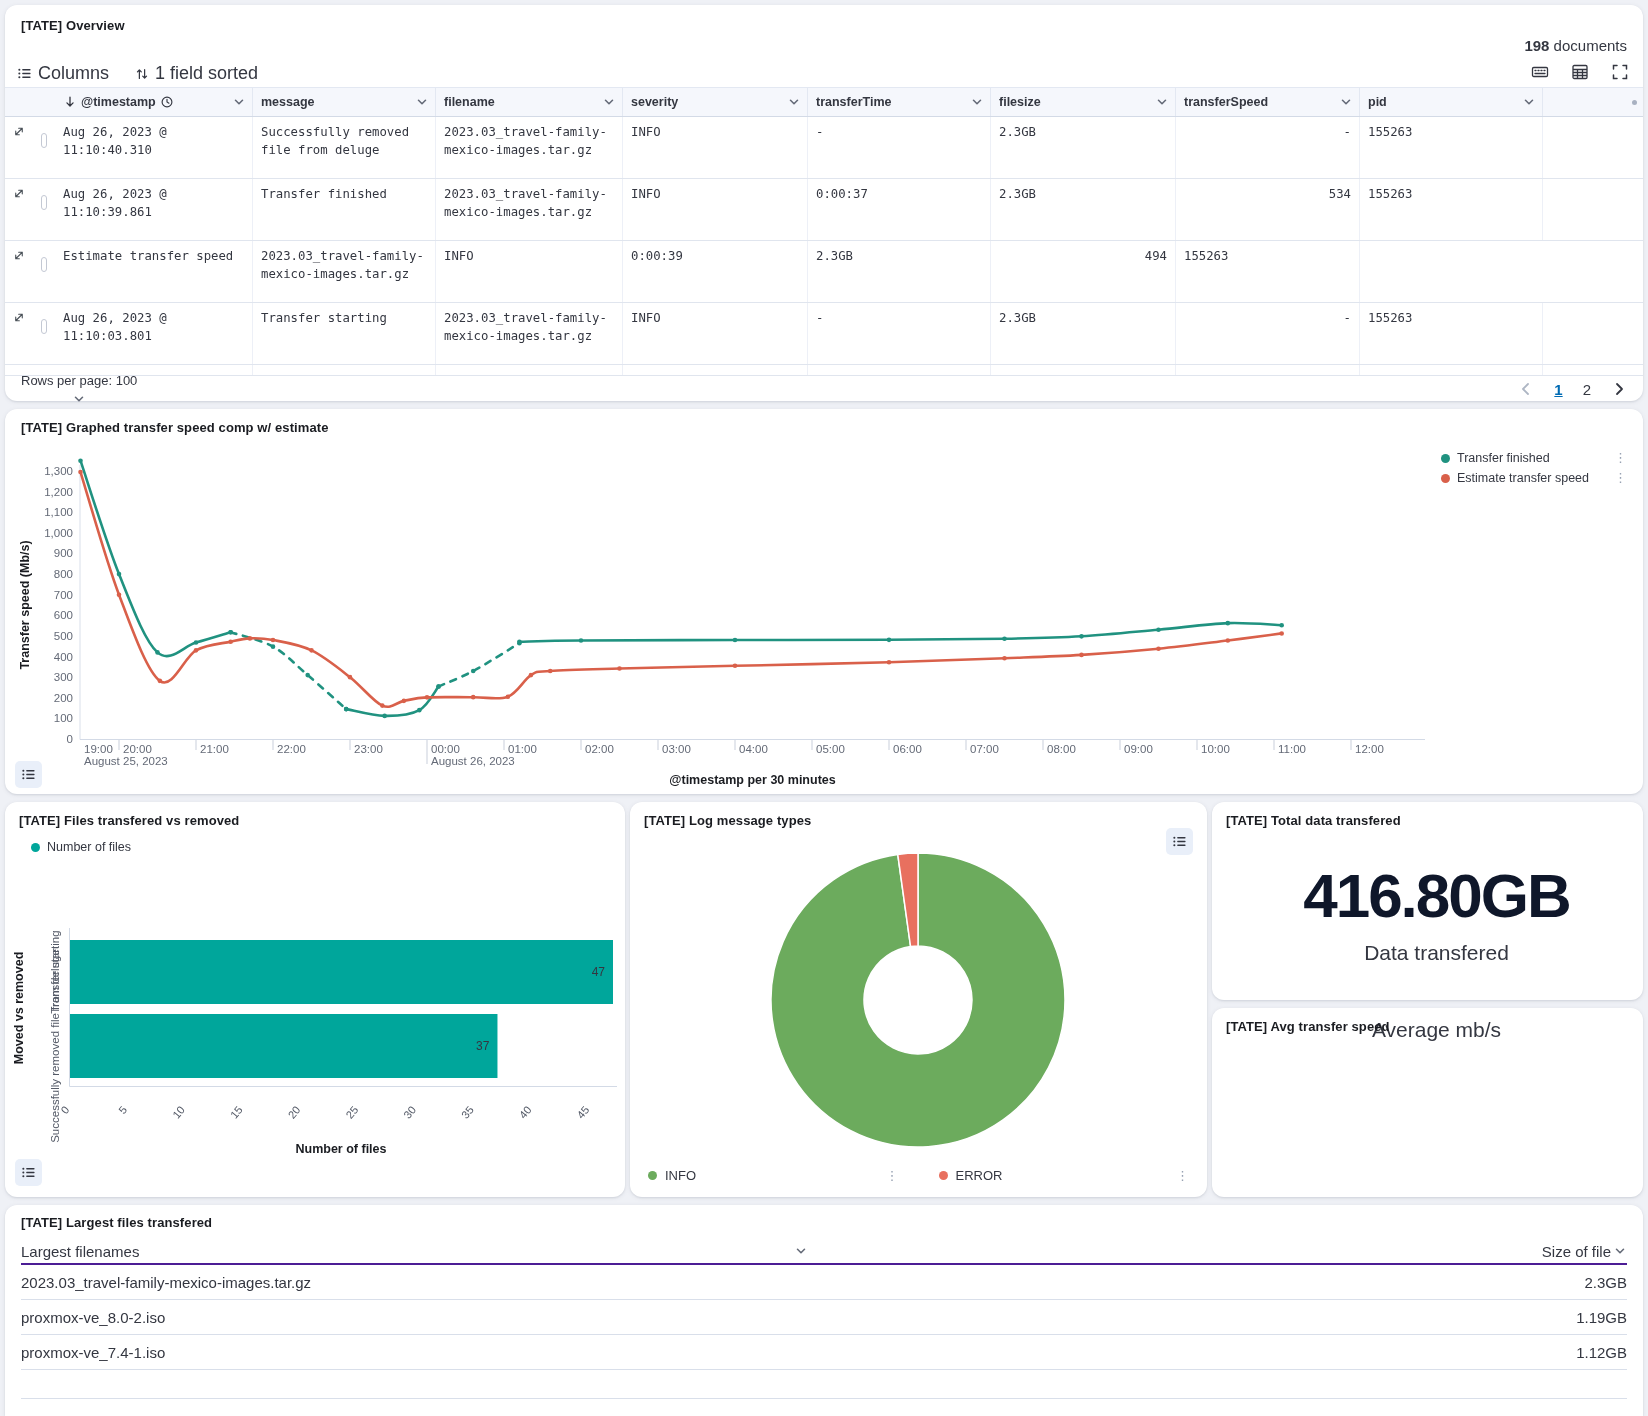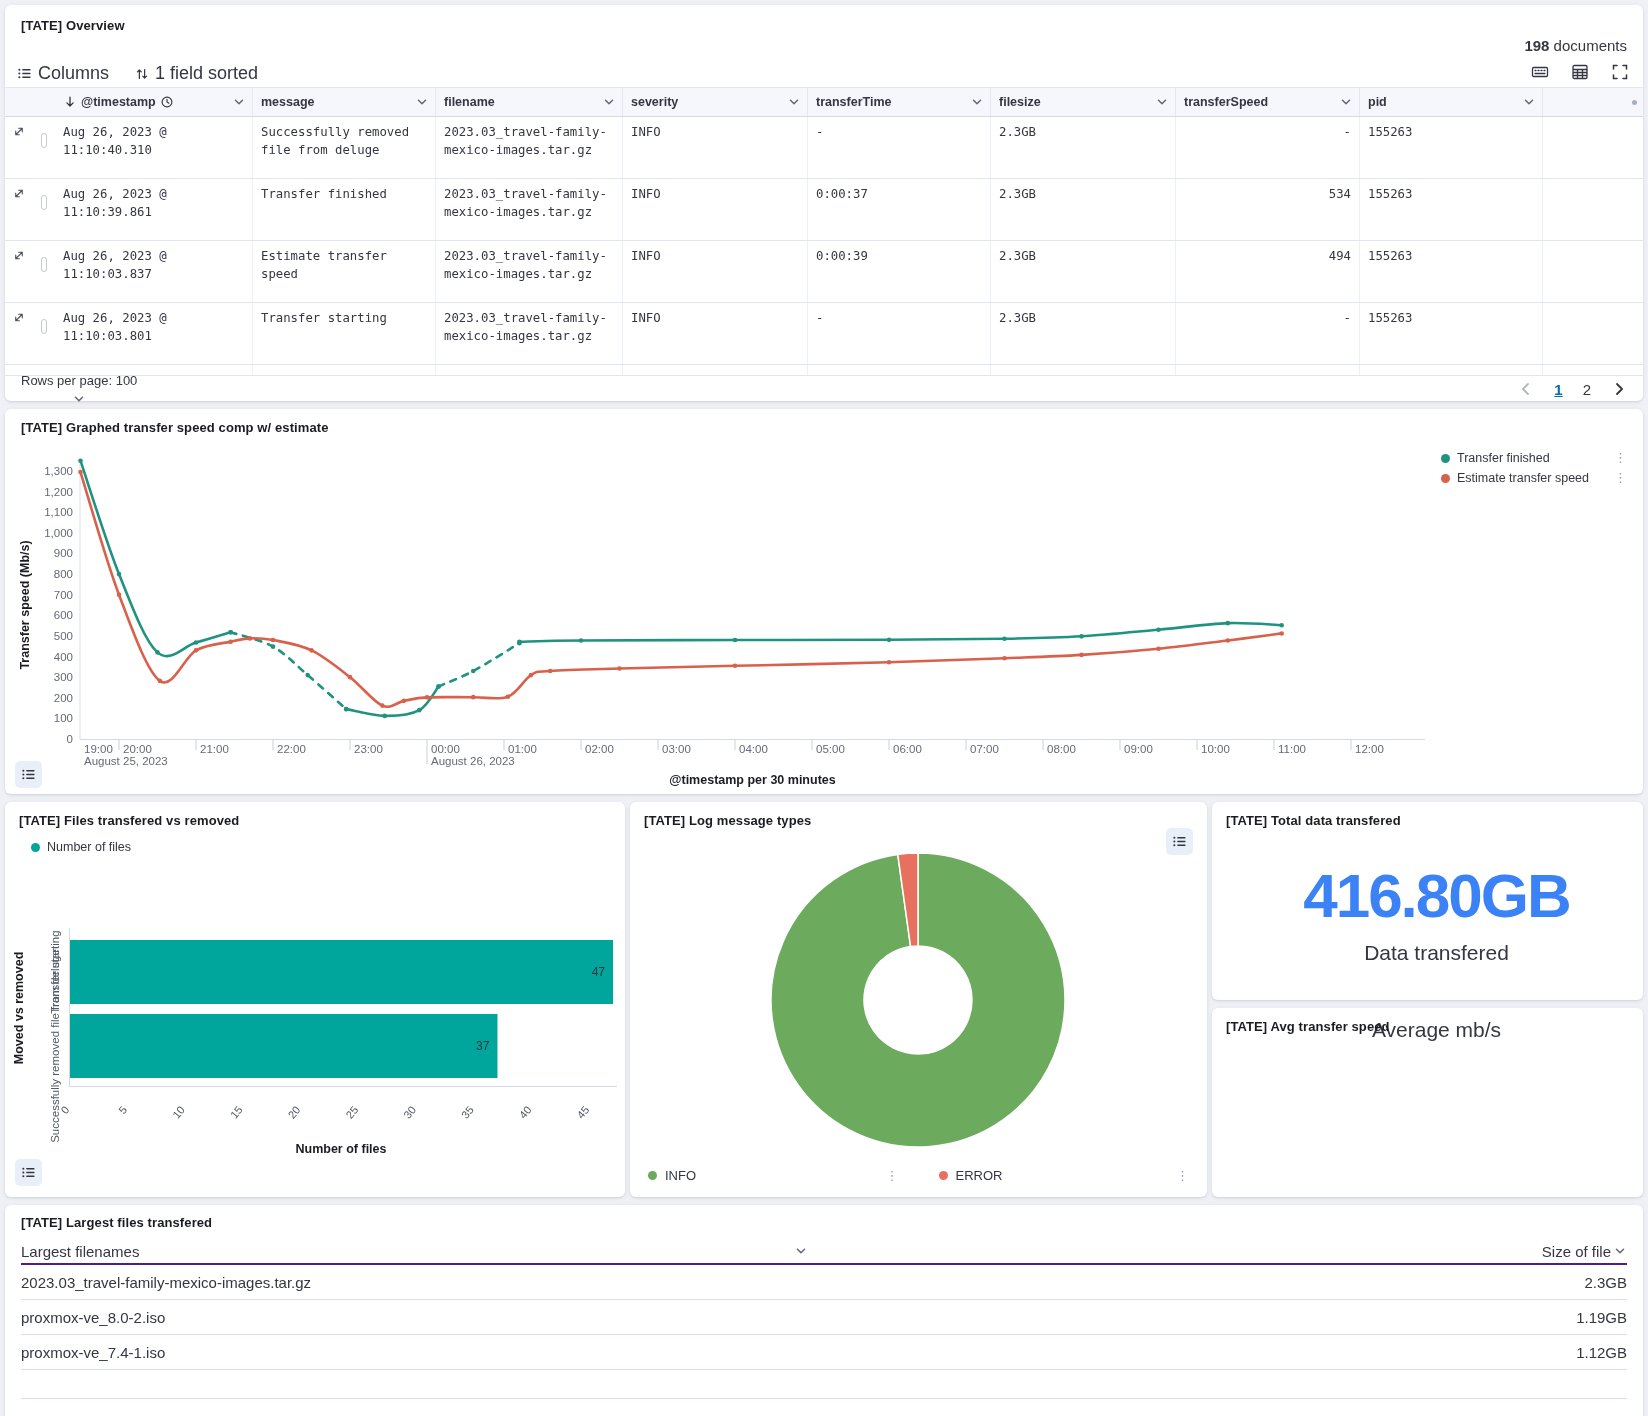--- a/index.html
+++ b/index.html
@@ -4,21 +4,21 @@
 <style>
   * { box-sizing: border-box; margin: 0; padding: 0; }
   html,body { width:1648px; height:1416px; }
   body {
     position: relative; overflow: hidden;
     background: #EFF1F6;
     font-family: "Liberation Sans", sans-serif;
     color: #343741;
   }
   .panel {
-    position: absolute; background: #fff; border-radius: 6px;
+    position: absolute; background: #fff; border-radius: 12px;
     box-shadow: 0 1px 2px rgba(60,70,90,.12), 0 1px 5px rgba(60,70,90,.08);
     padding-left: 18px;
   }
   .panel-title { font-size: 13px; font-weight: 700; color: #1A1C21; letter-spacing: .1px; }
 
   
   #p-overview { left:5px; top:5px; width:1638px; height:396px; }
   #ov-title { position:absolute; left:16px; top:13px; }
   #ov-doccount { position:absolute; right:16px; top:32px; font-size:15px; }
   #ov-doccount b { font-weight:700; }
@@ -75,21 +75,21 @@
   #pie-btn { right:14px; top:26px; left:auto; }
   #pie-svg { position:absolute; left:0; top:38px; }
   #pie-legend { position:absolute; left:0; bottom:14px; width:100%; padding:0 18px; display:flex; }
   .pie-leg-group { flex:1; display:flex; align-items:center; gap:8px; font-size:13px; }
   .pie-leg-group .sp { flex:1; }
 
   .metric-panel { display:flex; flex-direction:column; align-items:center; }
   #p-m1 { left:1212px; top:802px; width:431px; height:198px; }
   #p-m2 { left:1212px; top:1008px; width:431px; height:189px; }
   .metric-title { position:absolute; left:14px; top:11px; }
-  .metric-value { margin-top:58px; font-size:62px; font-weight:800; letter-spacing:-2px; color:#3b82f6; }
+  .metric-value { margin-top:58px; font-size:62px; font-weight:800; letter-spacing:-2px; color:#0f172a; }
   #p-m2 .metric-value { margin-top:52px; font-size:54px; }
   .metric-caption { margin-top:10px; font-size:21px; color:#343741; }
 
   
   #p-files { left:5px; top:1205px; width:1638px; height:211px; border-bottom-left-radius:0; border-bottom-right-radius:0; }
   #files-title { position:absolute; left:16px; top:10px; }
   #files-table { position:absolute; left:16px; top:34px; width:1606px; }
   #files-head { display:flex; align-items:center; height:26px; border-bottom:2px solid #4c1d95; font-size:15px; font-weight:400; }
   #fh-name { flex:0 0 49%; display:flex; align-items:center; }
   #fh-name .sp { flex:1; }
@@ -270,21 +270,20 @@
         <div class="dcell lead">
           <svg class="expand-ic" viewBox="0 0 14 14">
             <g fill="none" stroke="currentColor" stroke-width="1.3" stroke-linecap="round" stroke-linejoin="round">
               <path d="M3.2 10.8L10.8 3.2M6.6 3.2h4.2v4.2M7.4 10.8H3.2V6.6"></path>
             </g>
           </svg>
         </div>
         <div class="dcell lead">
           <span class="cbox"></span>
         </div>
-        <div class="dcell">Aug 26, 2023 @ 11:10:03.837</div>
         <div class="dcell">Estimate transfer speed</div>
         <div class="dcell">2023.03_travel-family-mexico-images.tar.gz</div>
         <div class="dcell">INFO</div>
         <div class="dcell">0:00:39</div>
         <div class="dcell">2.3GB</div>
         <div class="dcell right">494</div>
         <div class="dcell">155263</div>
         <div class="dcell" style="border-right: 0px;"></div>
       </div>
       <div class="drow grid">

